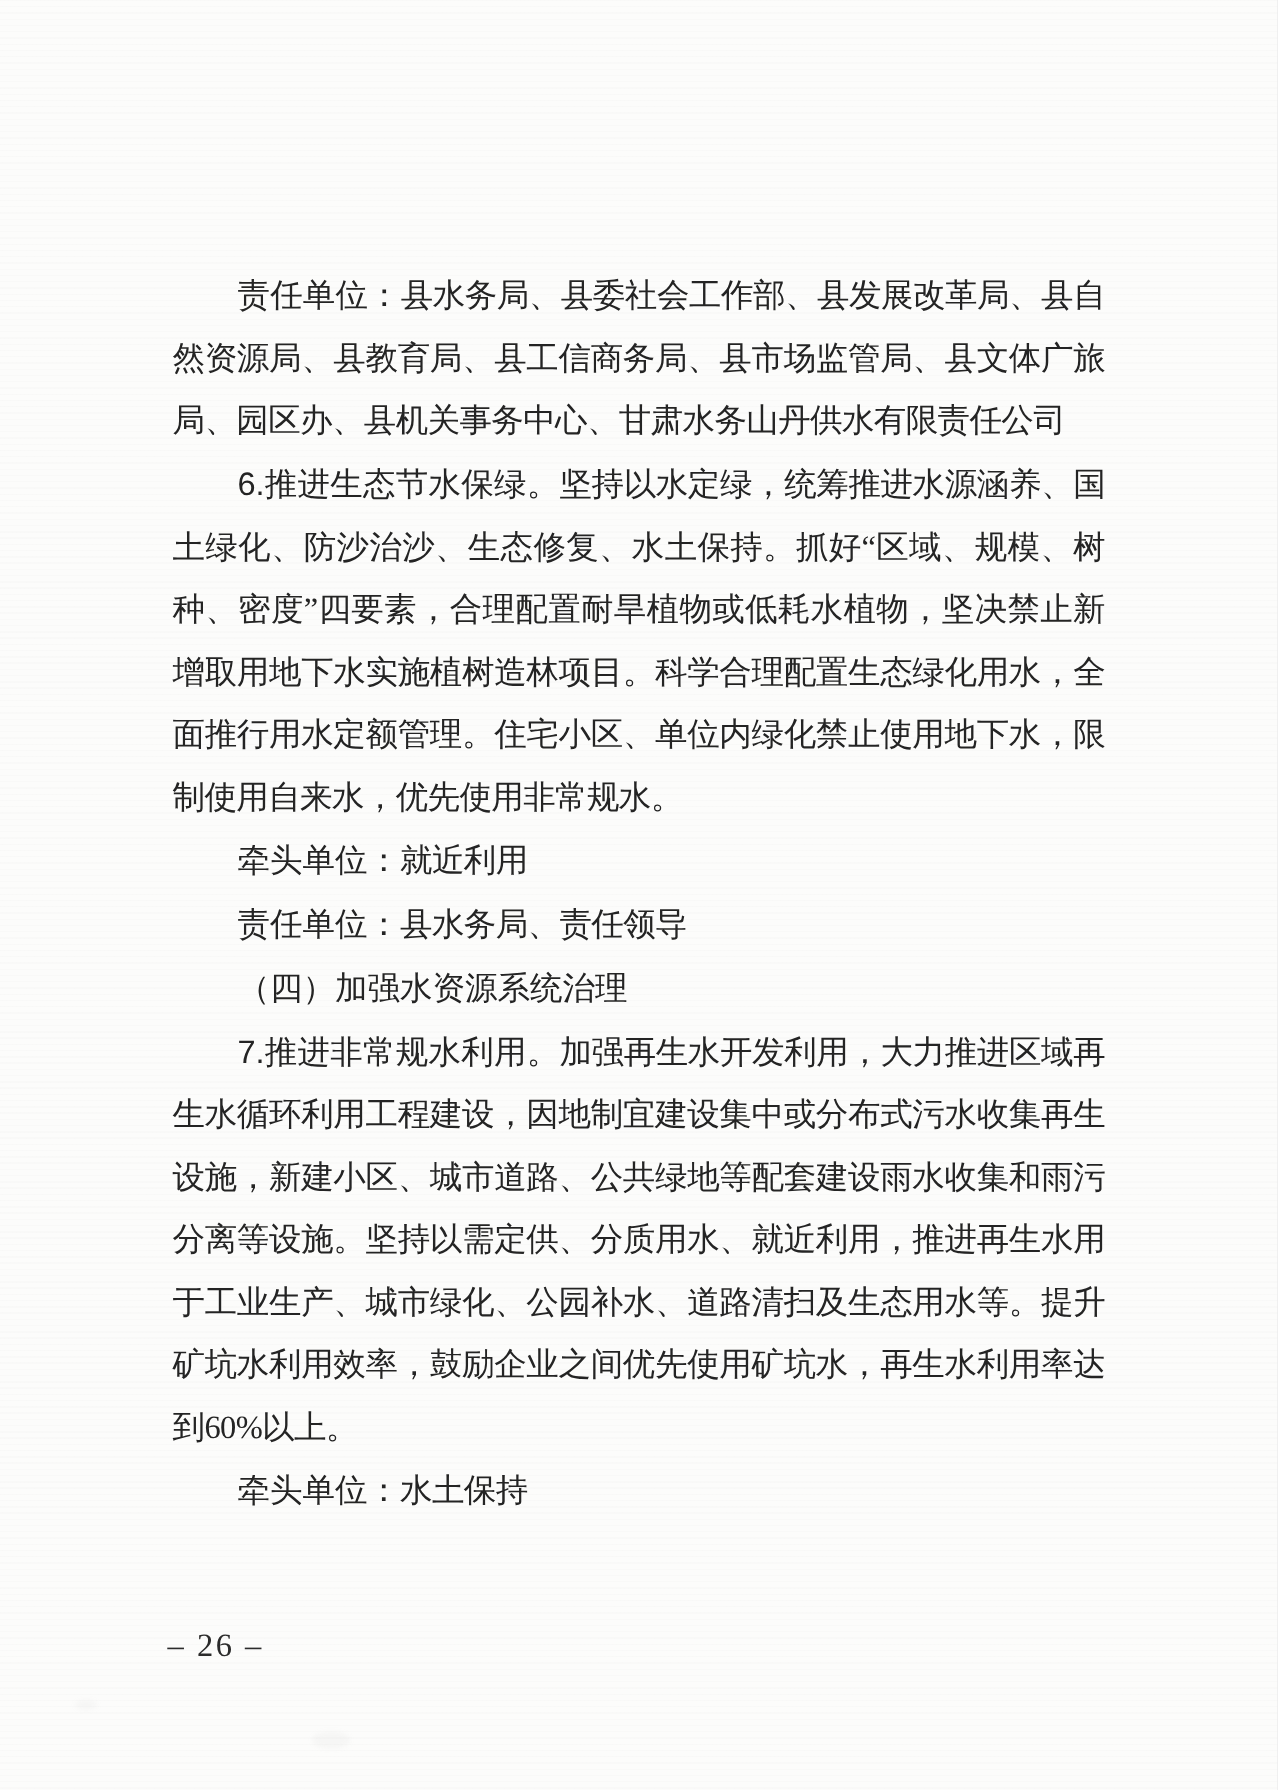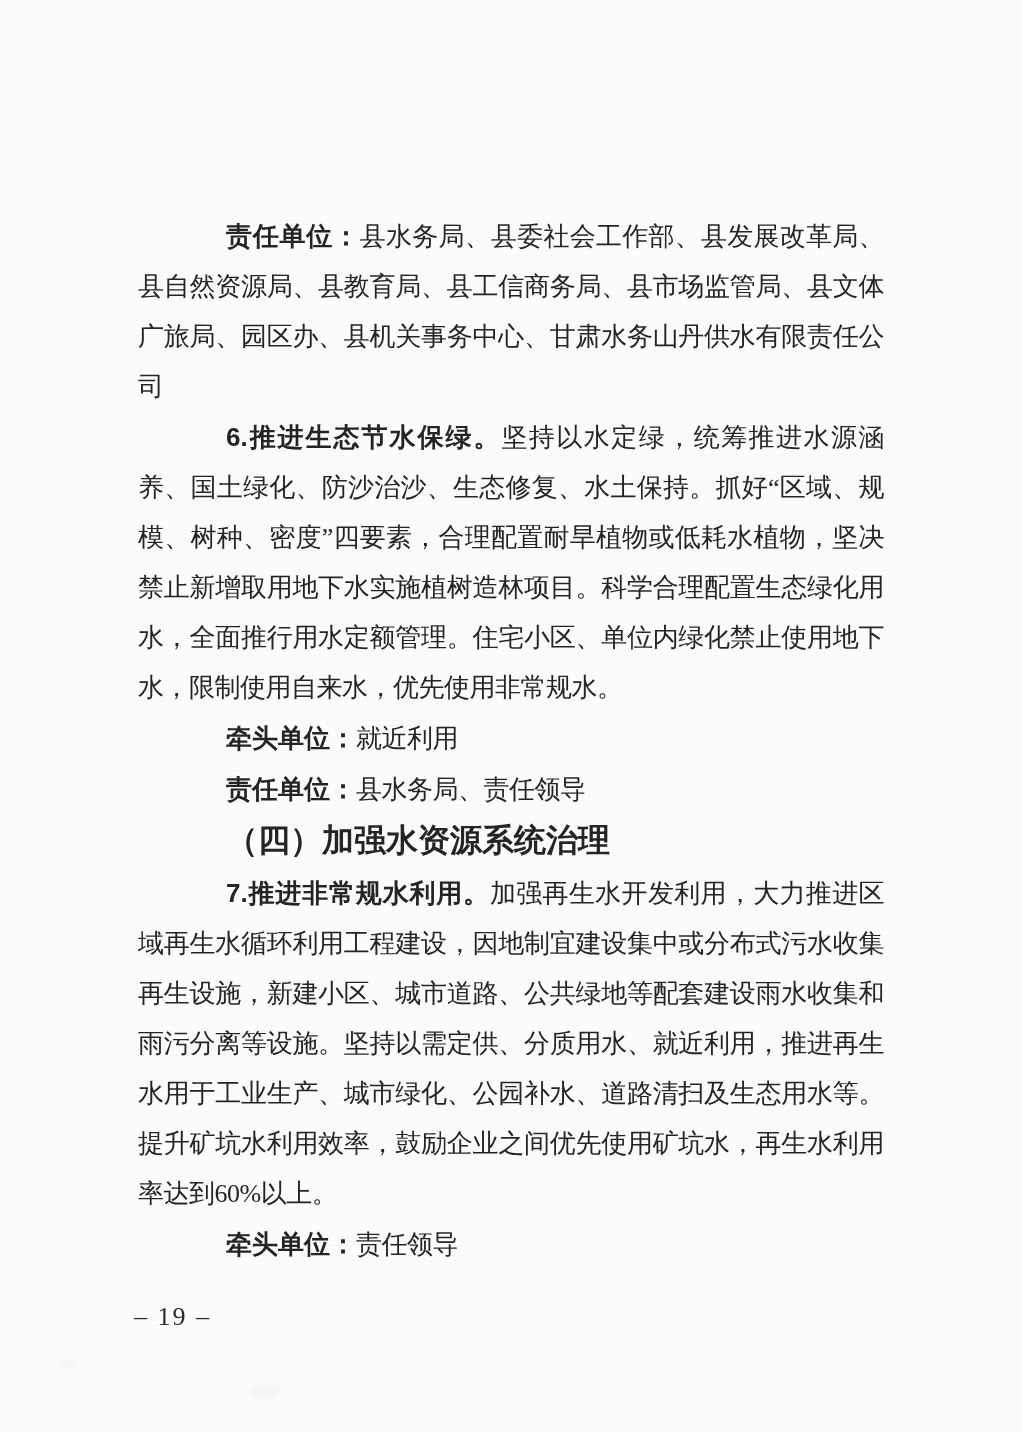--- a/index.html
+++ b/index.html
@@ -37,26 +37,25 @@
     letter-spacing: -0.5px;
     text-indent: 2em;
     color: #242424;
   }
   .p-body {
     text-align: justify;
     text-justify: inter-character;
   }
   .lead {
     font-family: "Liberation Sans", "DejaVu Sans", sans-serif;
-    font-weight: 700;
+    font-weight: 400;
     letter-spacing: 0;
-    margin-left: 36px;
   }
   .p-heading .lead {
-    font-size: 32px;
+    font-size: 26px;
   }
   .page-number {
     position: absolute;
     left: 134px;
     top: 1302px;
     font-size: 26px;
     letter-spacing: 2px;
     color: #2b2b2b;
     font-family: "Liberation Serif", "DejaVu Serif", serif;
   }
@@ -83,21 +82,21 @@
 
     <p class="para p-label"><span class="lead">牵头单位：</span><span>就近利用</span></p>
 
     <p class="para p-label"><span class="lead">责任单位：</span><span>县水务局、责任领导</span></p>
 
     <p class="para p-heading"><span class="lead">（四）加强水资源系统治理</span></p>
 
     <p class="para p-body"><span class="lead">7.推进非常规水利用。</span><span>加强再生水开发利用，大力推进区域再生水循环利用工程建设，因地制宜建设集中或分布式污水收集再生设施，新建小区、城市道路、公共绿地等配套建设雨水收集和雨污分离等设施。坚持以需定供、分质用水、就近利用，推进再生水用于工业生产、城市绿化、公园补水、道路清扫及生态用水等。提升矿坑水利用效率，鼓励企业之间优先使用矿坑水，再生水利用率达到60%以上。</span></p>
 
 
-    <p class="para p-label"><span class="lead">牵头单位：</span><span>责任领导</span></p>
+    <p class="para p-label"><span class="lead">牵头单位：</span><span>水土保持</span></p>
 
   </div>
 
-  <div class="page-number">– 19 –</div>
+  <div class="page-number">– 26 –</div>
 
   <div class="smudge s1"></div>
   <div class="smudge s2"></div>
 </div>
 
 </body></html>

